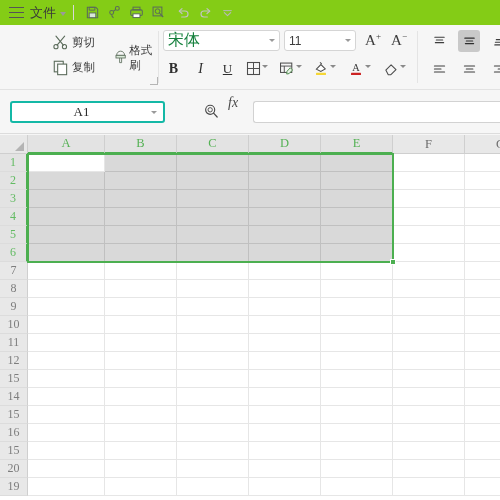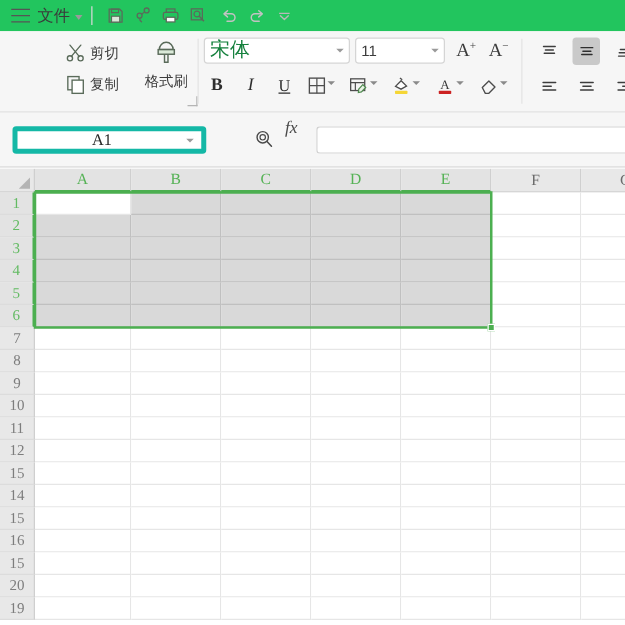--- a/index.html
+++ b/index.html
@@ -8,21 +8,21 @@
     overflow: hidden;
     background: #f4f4f4;
     font-family: "Liberation Sans", "DejaVu Sans", sans-serif;
     -webkit-font-smoothing: antialiased;
   }
   #app { position: relative; width: 500px; height: 500px; background: #f6f6f6; }
 
   
   .titlebar {
     position: absolute; left: 0; top: 0; width: 500px; height: 25px;
-    background: #22c55e;
+    background: #84cc16;
     display: flex; align-items: center;
     font-size: 12.5px; color: #3c3c3c;
   }
   .hamburger { width: 15px; height: 11px; margin-left: 9px; position: relative; flex: none; cursor: pointer; }
   .hamburger i { position: absolute; left: 0; width: 15px; height: 1.4px; background: #555; }
   .hamburger i:nth-child(1) { top: 0; }
   .hamburger i:nth-child(2) { top: 4.8px; }
   .hamburger i:nth-child(3) { top: 9.6px; }
   .file-menu { margin-left: 6px; display: flex; align-items: center; gap: 4px; cursor: pointer; color: #3a3a3a; font-size: 13px; }
   .caret-sm {
@@ -54,21 +54,21 @@
     cursor: pointer;
   }
   .paste-label { font-size: 11.5px; color: #3c3c3c; margin-top: 3px; display:flex; align-items:center; gap:2px;}
   .mini-caret { width:0;height:0;border-left:3px solid transparent;border-right:3px solid transparent;border-top:3.6px solid #7a7a7a; margin-top:2px;}
   .cc-item {
     position: absolute; display: flex; align-items: center; gap: 3px; cursor: pointer;
     font-size: 11.5px; color: #3c3c3c;
   }
   .fmt-btn {
     position: absolute; left: 112px; top: 4px; width: 42px; height: 55px;
-    display: flex; flex-direction: column; align-items: center; cursor: pointer;
+    display: flex; flex-direction: row; align-items: center; cursor: pointer;
   }
   .fmt-label { font-size: 11.5px; color: #3c3c3c; margin-top: 3px; }
   .dialog-launcher {
     position: absolute; left: 150px; top: 52px; width: 8px; height: 8px;
     border-right: 1.3px solid #b5b5b5; border-bottom: 1.3px solid #b5b5b5; cursor: pointer;
   }
 
   
   .fontbox {
     position: absolute; left: 163px; top: 5px; width: 117px; height: 21px;
@@ -110,21 +110,21 @@
   }
   .abtn.sel { background: #c9c9c9; }
 
   
   .fbar {
     position: absolute; left: 0; top: 91px; width: 500px; height: 43px;
     background: #f6f6f6; border-bottom: 1px solid #dcdcdc;
   }
   .namebox {
     position: absolute; left: 10px; top: 10px; width: 155px; height: 22px;
-    background: #fff; border: 4px solid #14b8a6; border-radius: 3px;
+    background: #fff; border: 2px solid #14b8a6; border-radius: 3px;
     display: flex; align-items: center; cursor: text;
   }
   .namebox .nval {
     flex: 1; text-align: center; font-size: 13px; color: #2b2b2b;
     font-family: "Liberation Serif", serif;
   }
   .namebox .nc { margin-right: 6px; }
   .zoomicon { position: absolute; left: 203px; top: 12px; cursor: pointer; }
   .fxicon {
     position: absolute; left: 228px; top: 4px; font-size: 14px; color: #4a4a4a;

